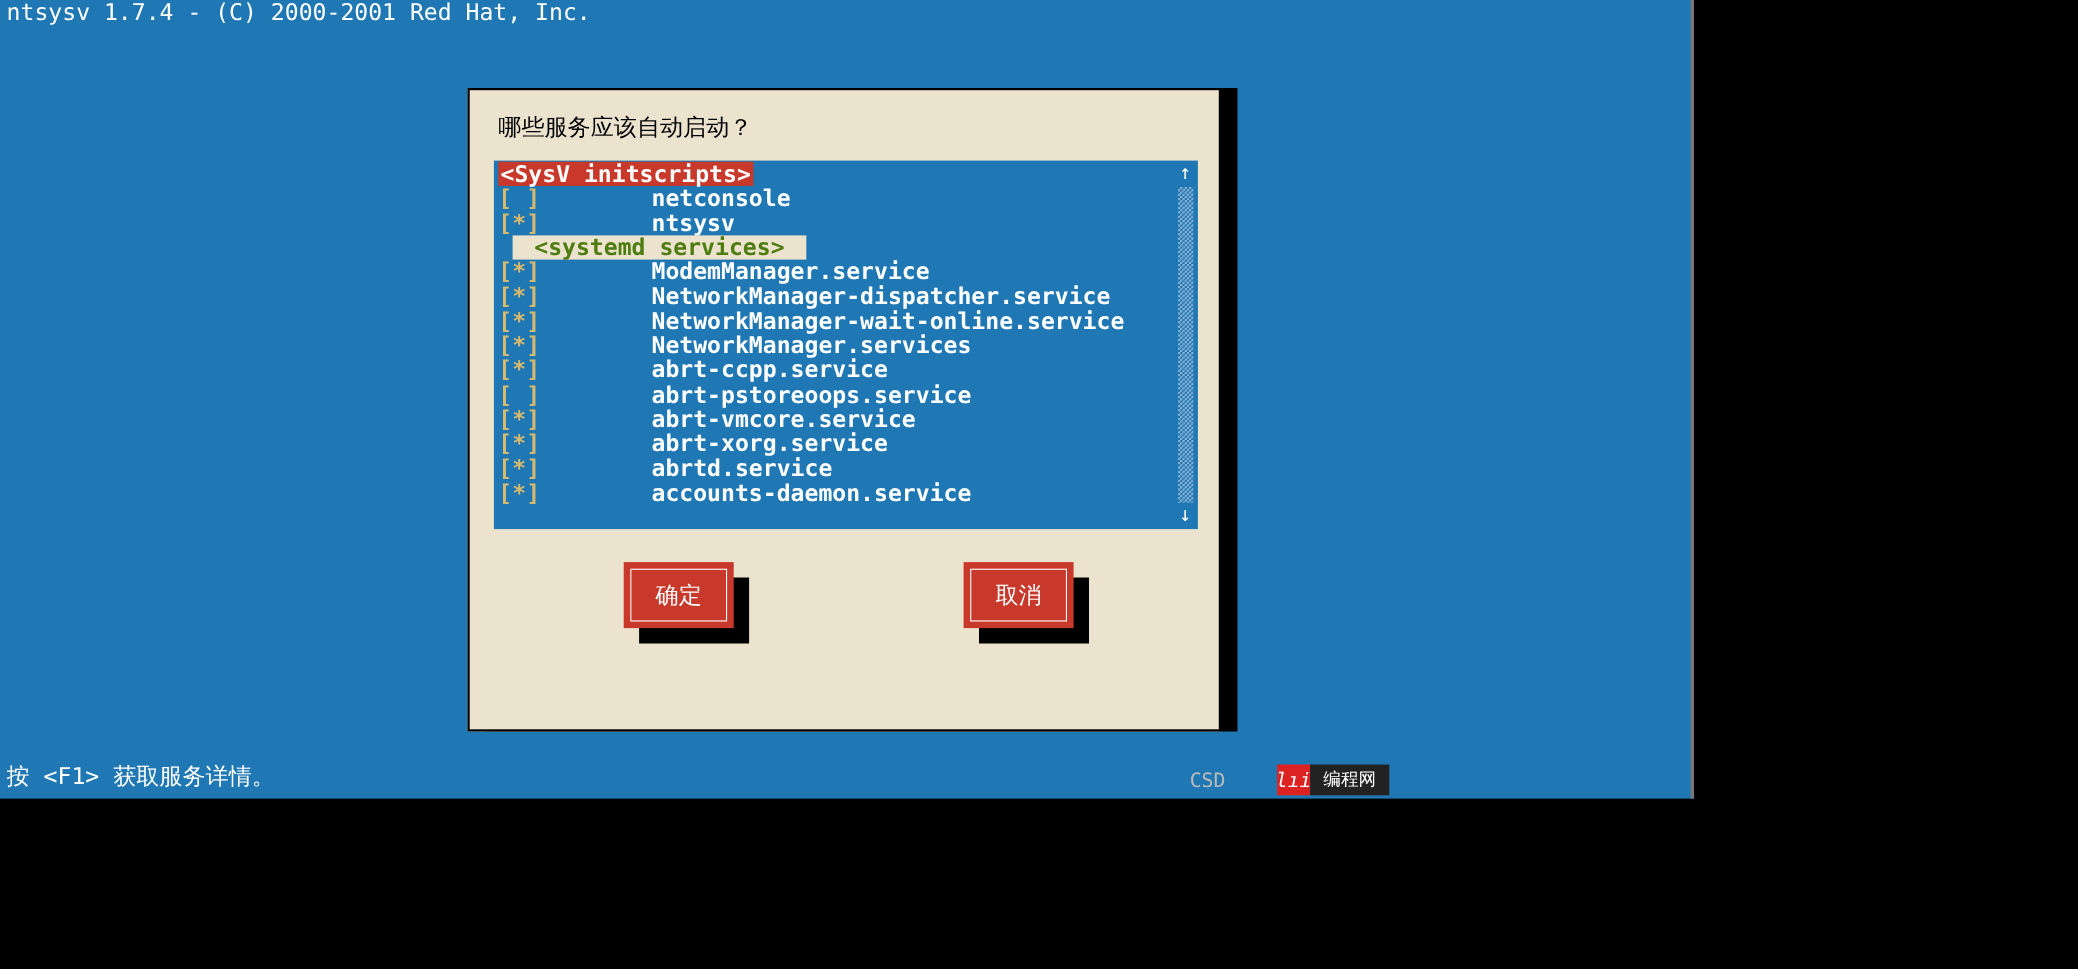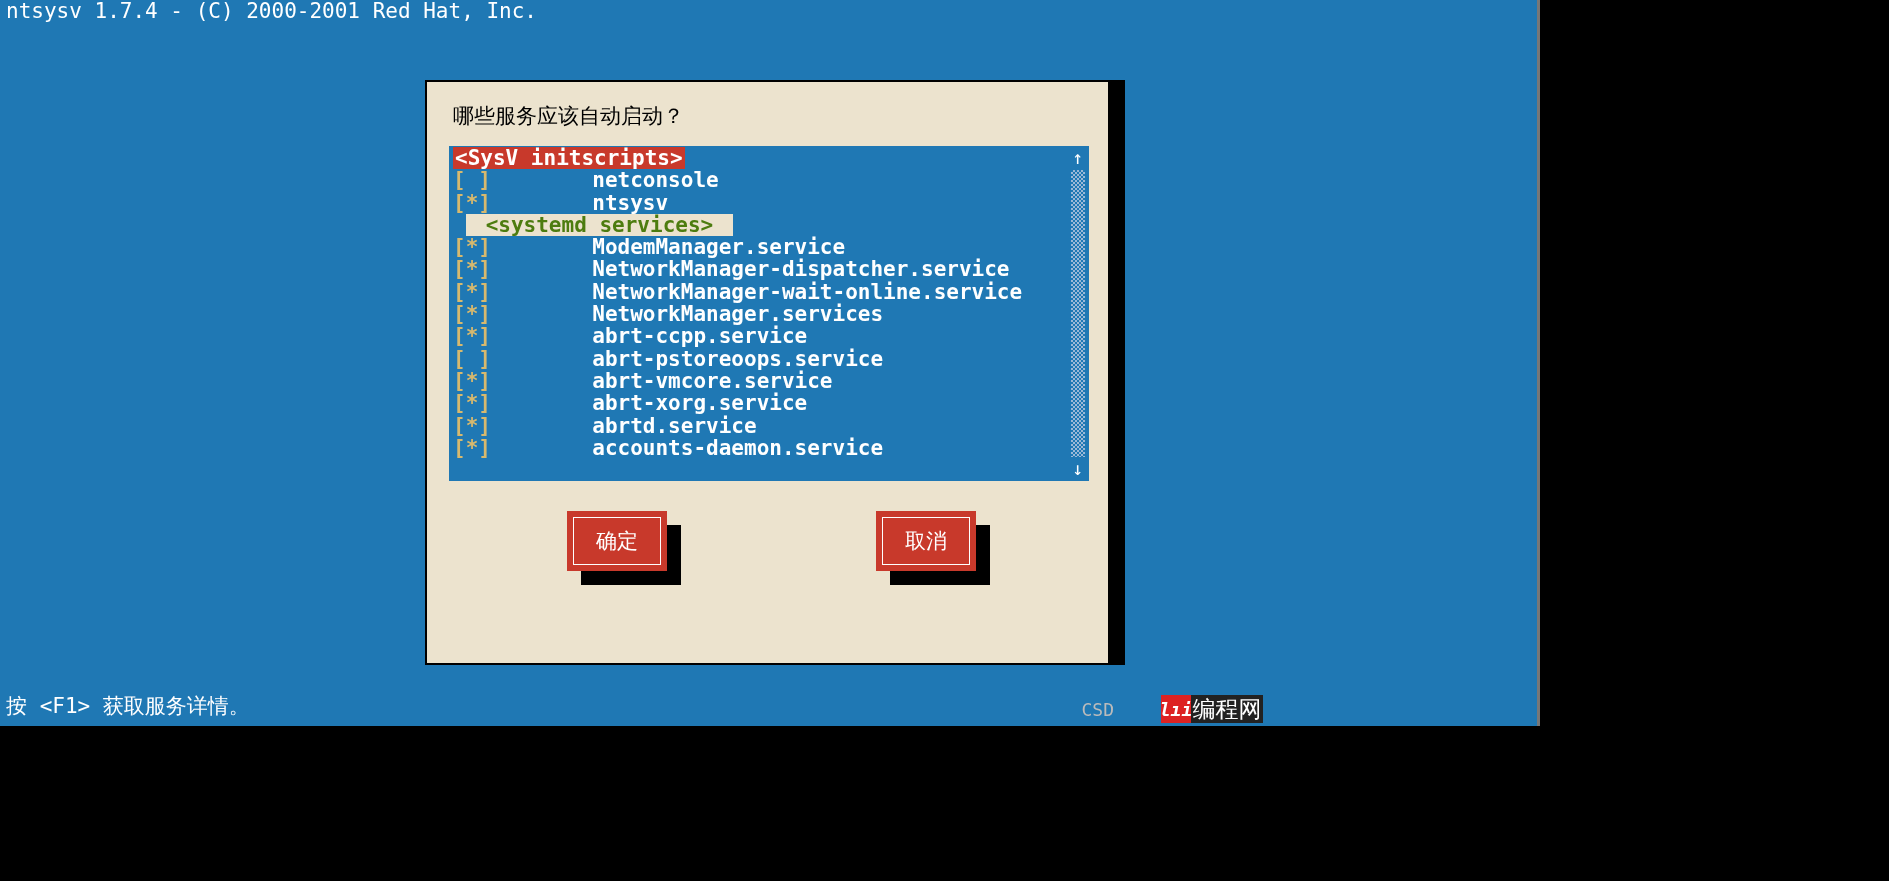--- a/index.html
+++ b/index.html
@@ -114,31 +114,31 @@
     right:423px; bottom:6px;
     color:#bbb; font-size:18px;
   }
   .wm-badge {
     position:absolute;
     right:346px; bottom:3px;
     width:30px; height:28px;
     background:#d22;
     color:#fff;
     display:flex; align-items:center; justify-content:center;
-    font-weight:bold; font-size:18px;
+    font-weight:normal; font-size:18px;
     font-style:italic;
   }
   .wm-badge2 {
     position:absolute;
     right:346px; bottom:3px;
     width:72px; height:28px;
     background:#222;
     color:#fff;
     display:flex; align-items:center; justify-content:center;
-    font-size:23px;
+    font-size:16px;
     transform:translateX(72px);
   }
 </style>
 </head>
 <body>
 
 <div class="screen">
   <div class="header">ntsysv 1.7.4 - (C) 2000-2001 Red Hat, Inc.</div>
 
   <div class="dialog-shadow"></div>

